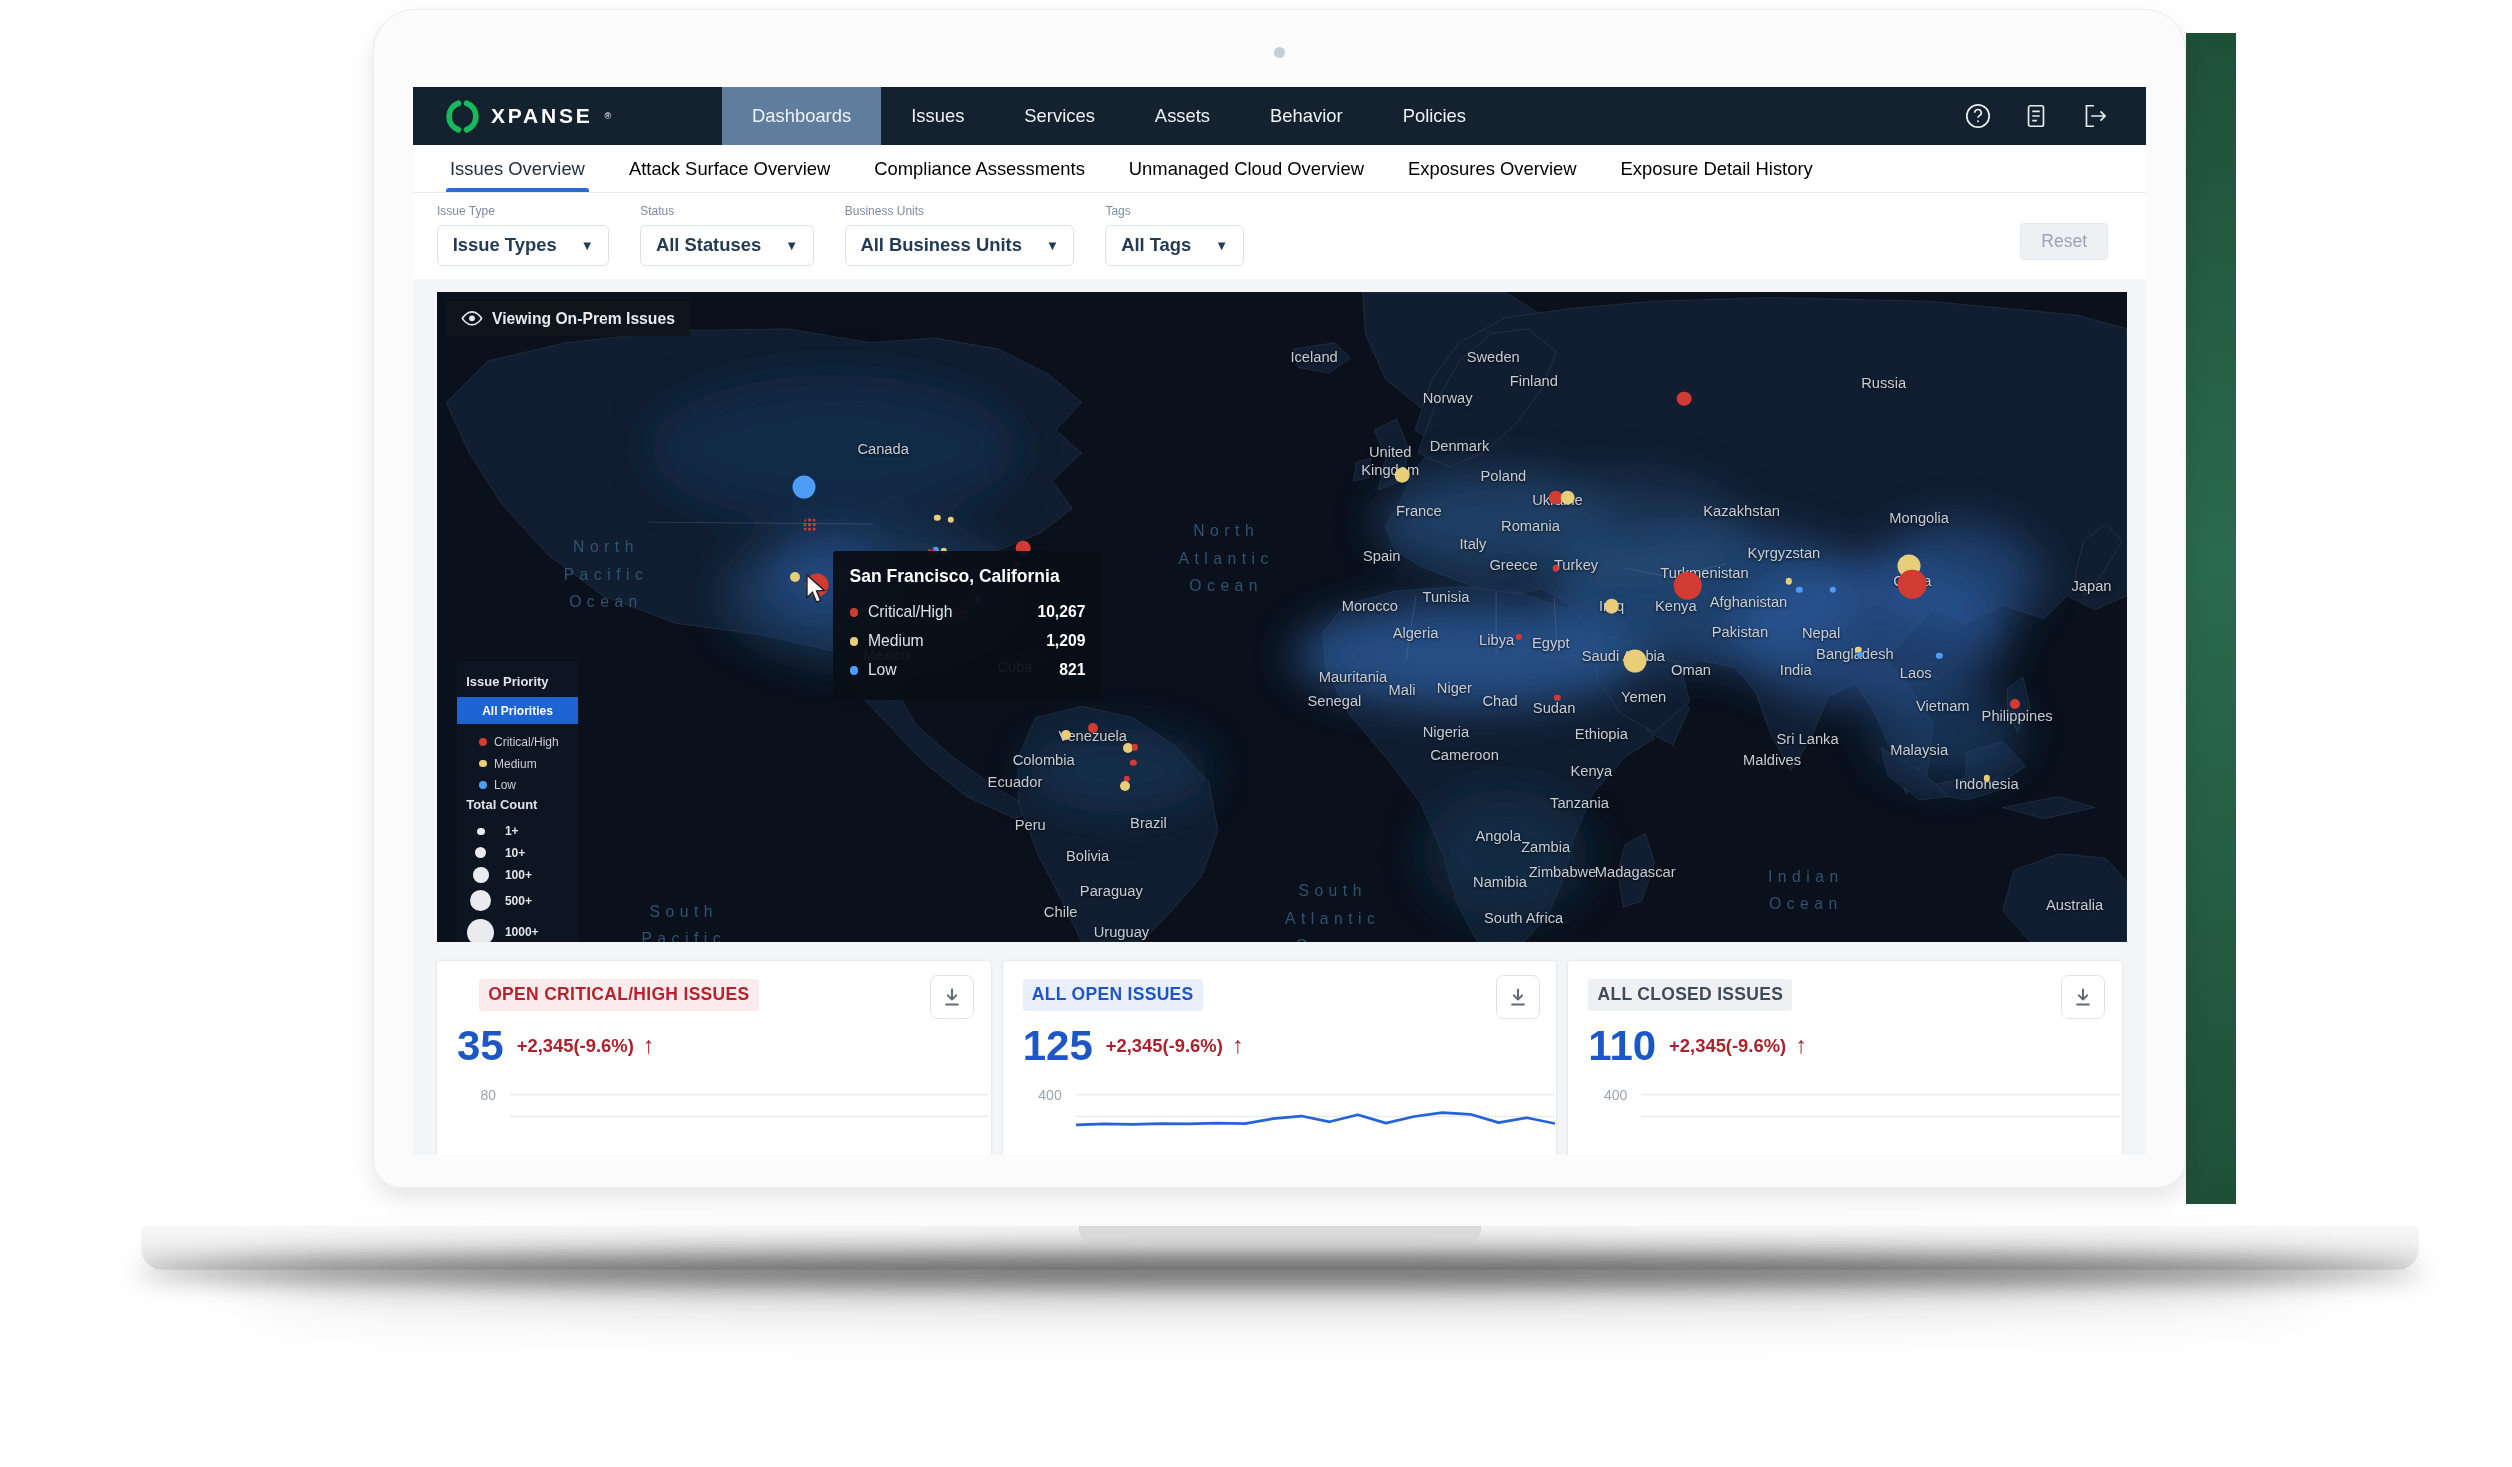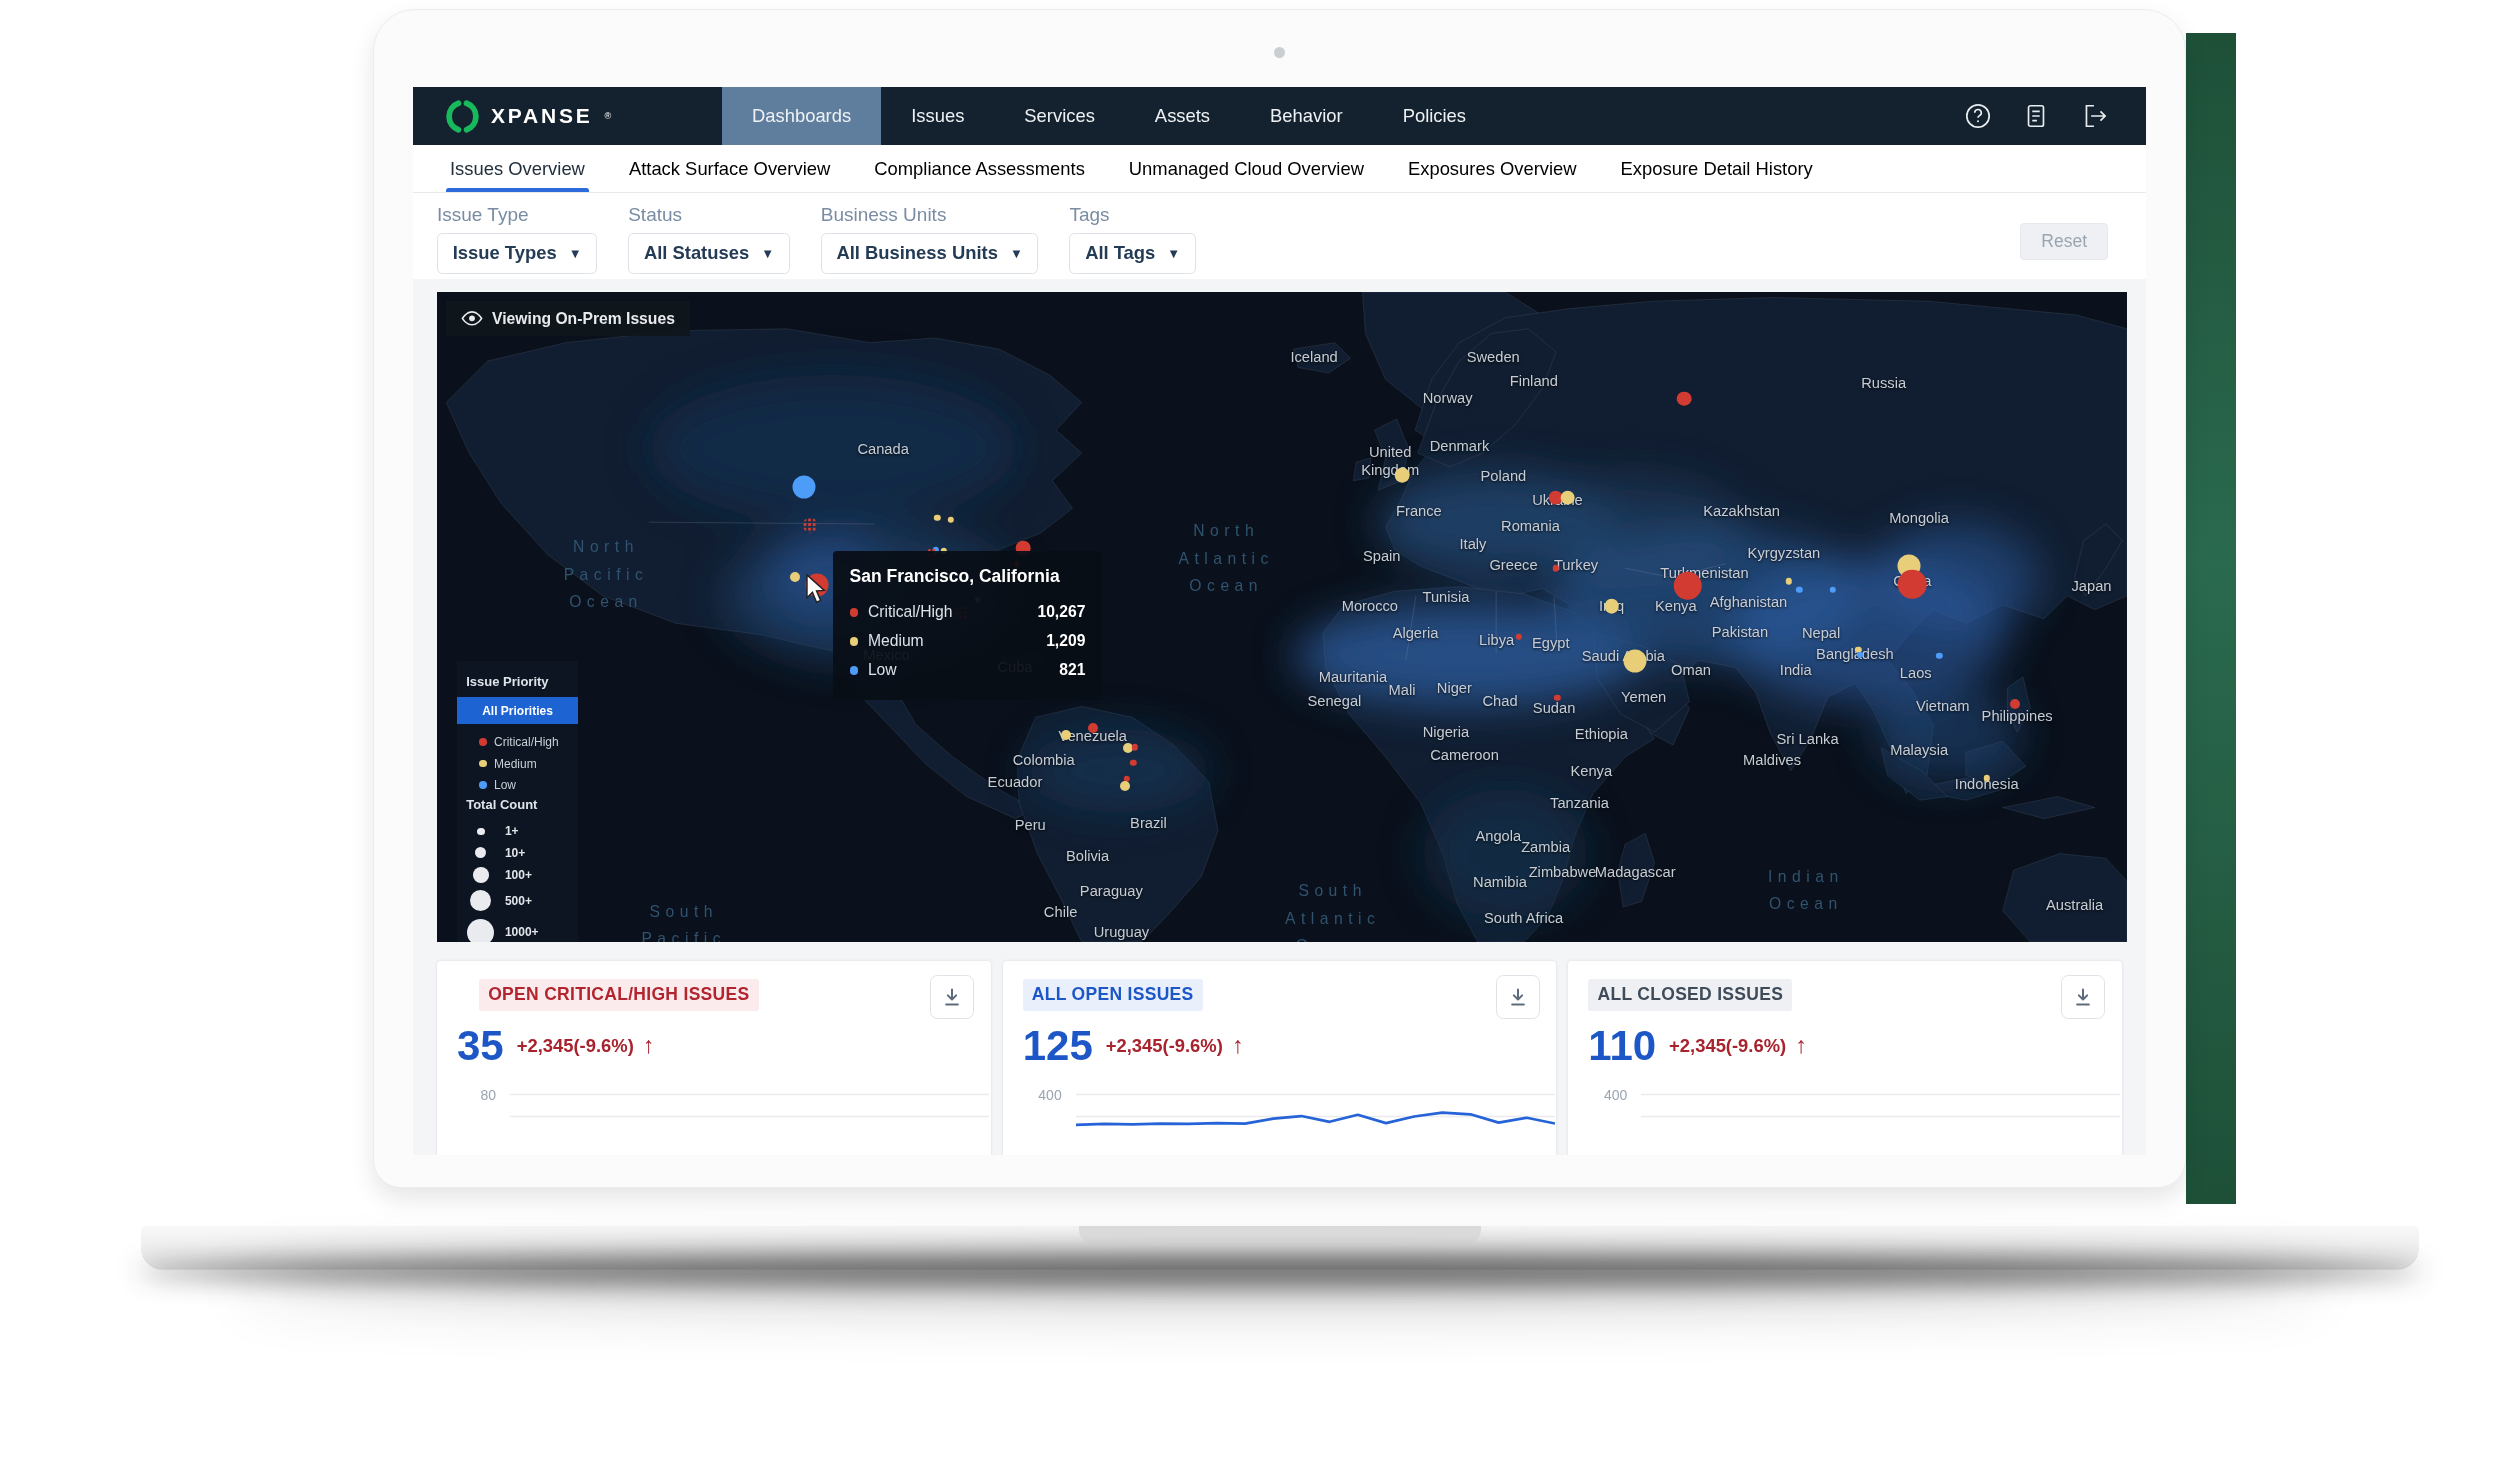--- a/index.html
+++ b/index.html
@@ -39,22 +39,22 @@
   .nav-icon svg{width:28px;height:28px;stroke:#e8edf1;fill:none;stroke-width:1.8;}
 
   
   .tabs{height:48px;background:#fff;display:flex;gap:44px;padding-left:37px;border-bottom:0.9px solid #e8eaed;box-sizing:border-box;}
   .tab{display:flex;align-items:center;font-size:18.4px;color:#000000;position:relative;cursor:pointer;white-space:nowrap;}
   .tab.active{color:#22303e;}
   .tab.active::after{content:"";position:absolute;left:-3.7px;right:-3.7px;bottom:0;height:4.6px;background:#2d6bda;border-radius:2.8px 2.8px 0 0;}
 
   
   .filters{height:86px;background:#fff;display:flex;align-items:flex-start;padding:11px 0 0 24px;gap:31px;position:relative;box-sizing:border-box;}
-  .flabel{font-size:19px;color:#7a8ca3;margin-bottom:6.4px;}
-  .dropdown{height:39px;border:1.8px solid #dde2e8;border-radius:5.5px;display:inline-flex;align-items:center;gap:12px;
+  .flabel{font-size:12px;color:#7a8ca3;margin-bottom:6.4px;}
+  .dropdown{height:39px;border:1.8px solid #dde2e8;border-radius:5.5px;display:inline-flex;align-items:center;gap:24px;
     padding:0 14.7px;font-size:18.4px;font-weight:bold;color:#243b55;background:#fff;cursor:pointer;}
   .caret{font-size:13px;color:#243b55;}
   .reset-btn{position:absolute;right:38px;top:29.5px;height:35px;padding:0 20px;background:#eef0f3;color:#9aa5b1;
     font-size:17.5px;border-radius:4.6px;display:flex;align-items:center;border:0.9px solid #e5e8ec;cursor:default;}
 
   
   .titlebar{height:52px;display:flex;align-items:center;padding:0 33px 0 52px;gap:13px;}
   .title{font-size:23px;color:#26323f;}
   .info-icon{width:18.4px;height:18.4px;border-radius:50%;background:#aeb6bf;color:#fff;font-size:12px;display:flex;
     align-items:center;justify-content:center;font-weight:bold;font-family:"Liberation Serif",serif;}

